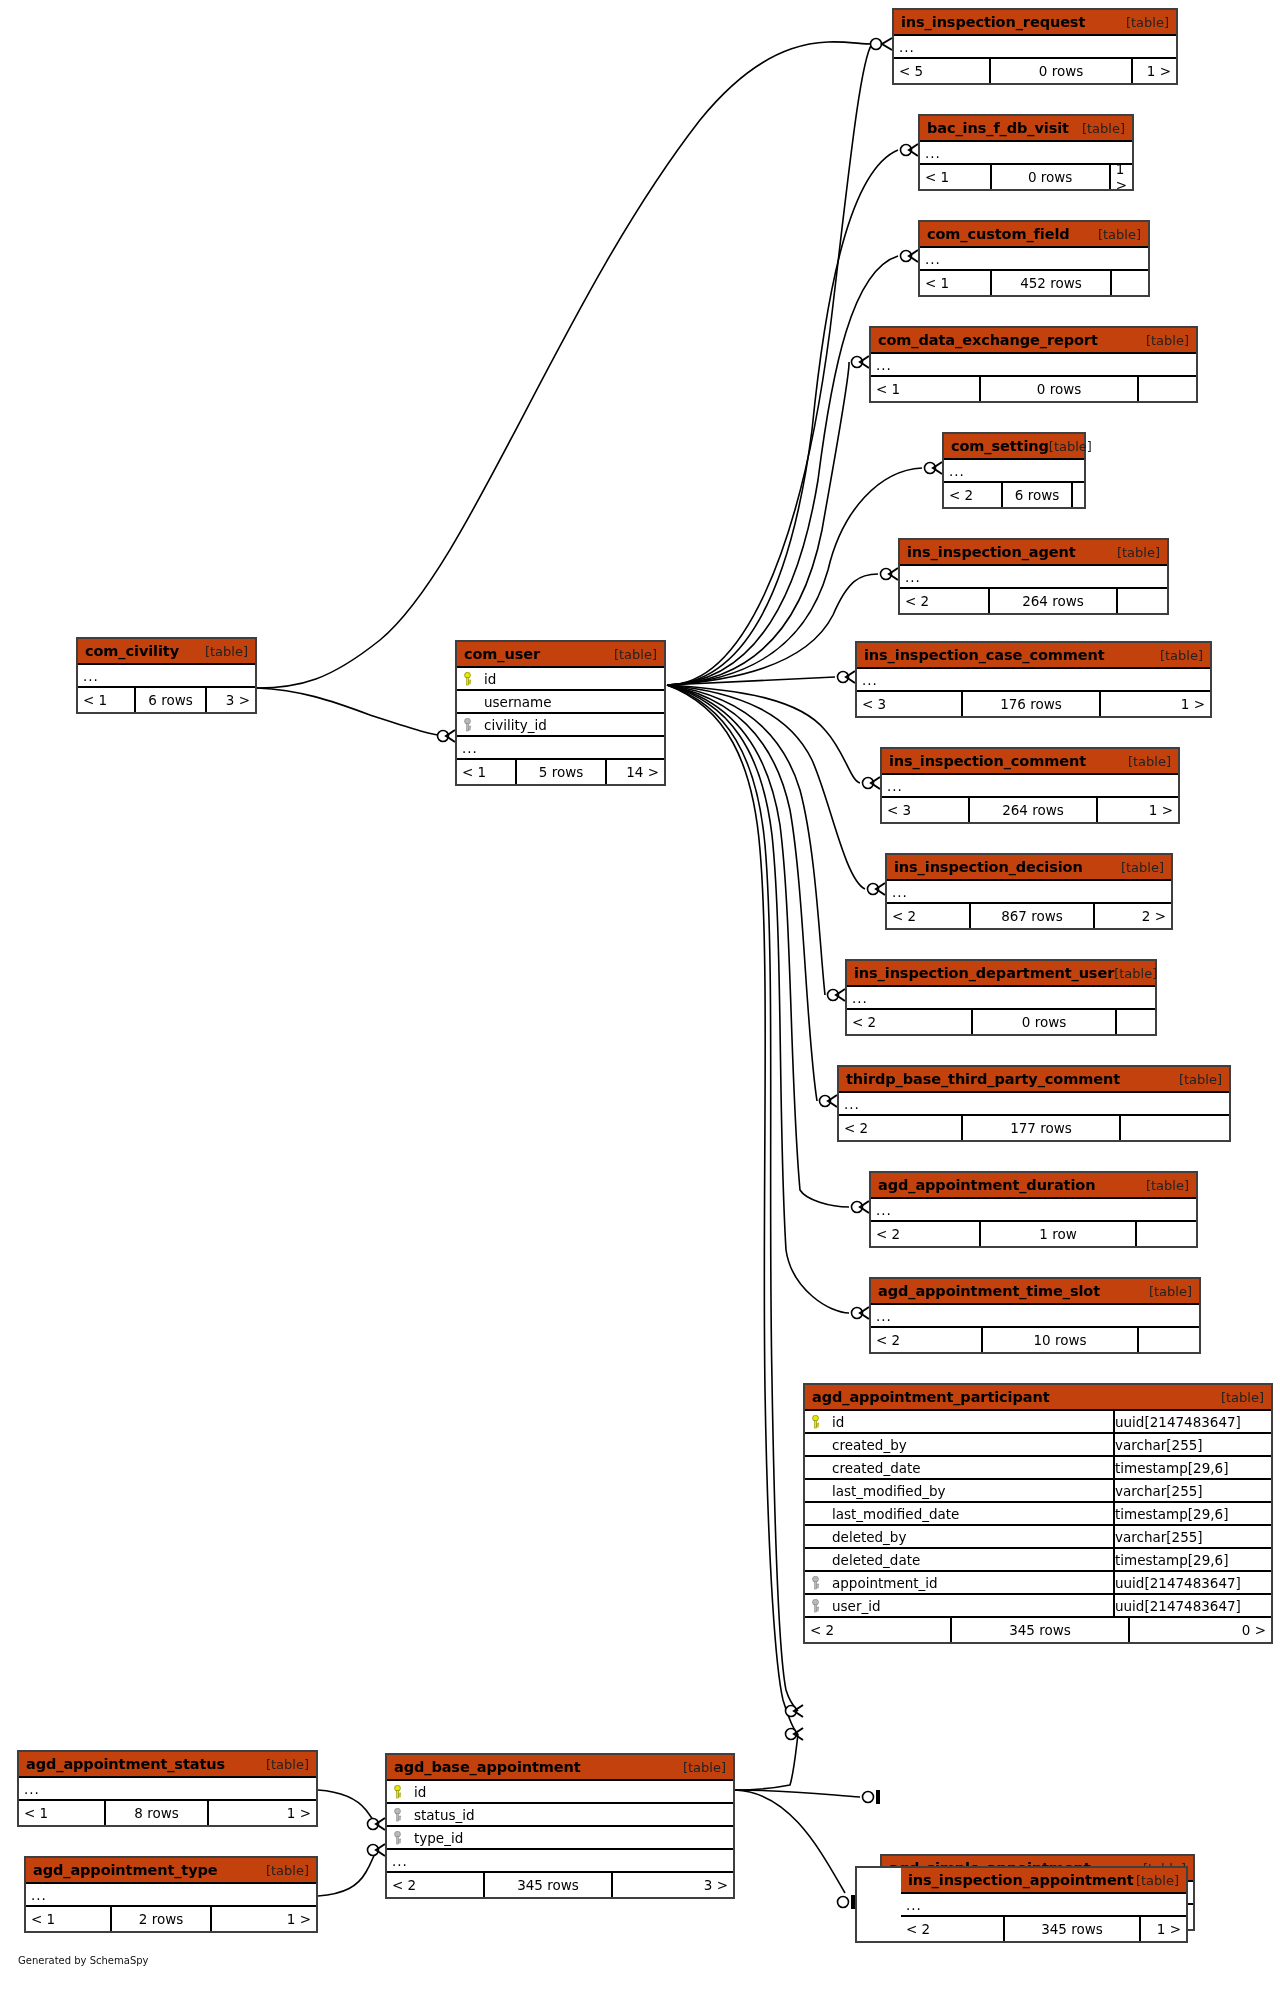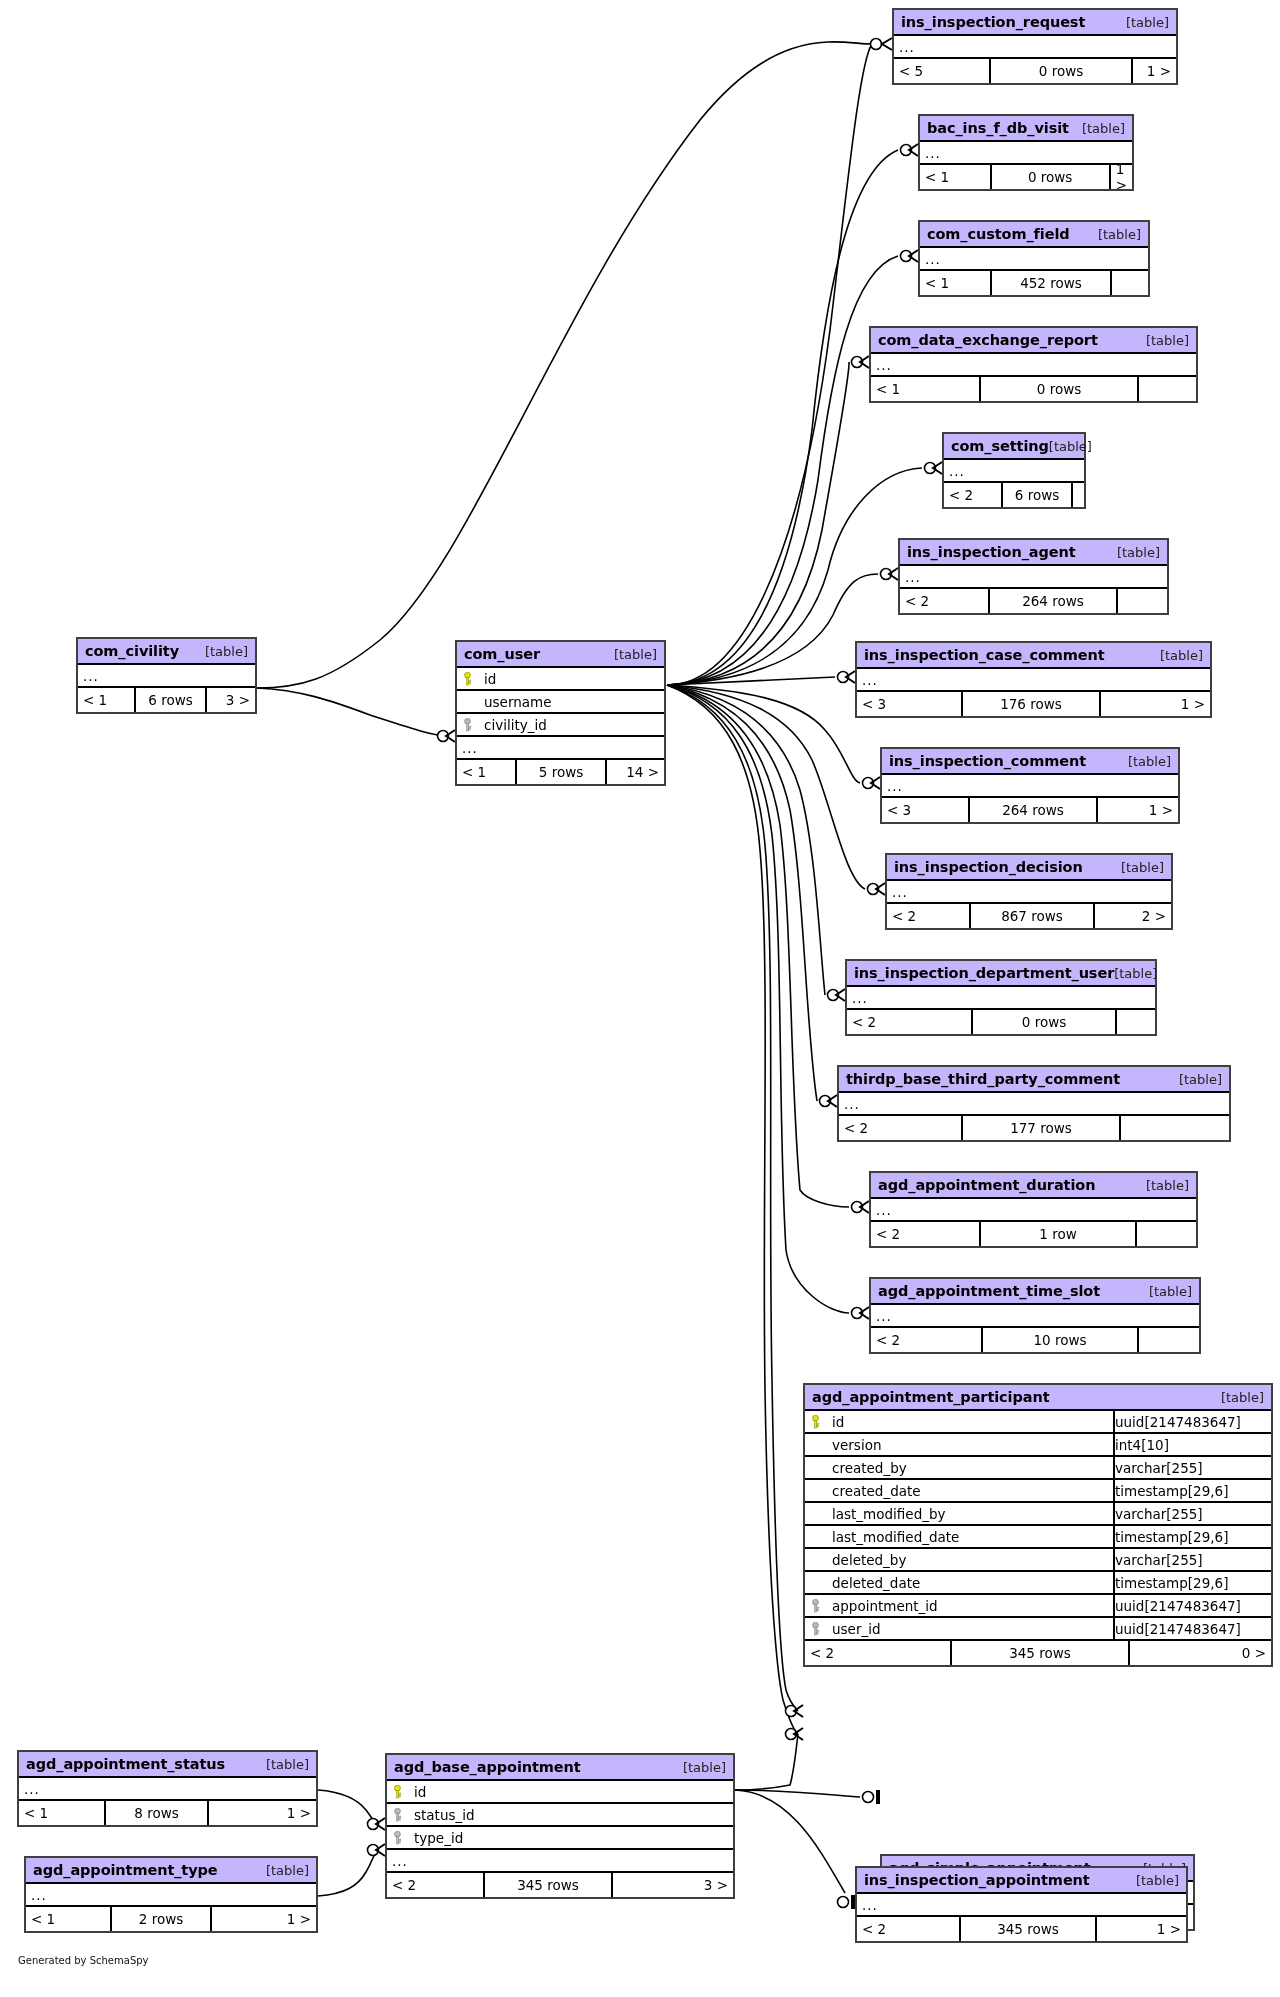--- a/index.html
+++ b/index.html
@@ -12,21 +12,21 @@
 
   .tbl{
     position:absolute;
     border:2px solid #3f3f3f;
     background:#ffffff;
     box-sizing:border-box;
     color:#000;
   }
   .tbl .hdr{
     display:flex;align-items:center;
-    background:#c4b5fd;
+    background:#c2410c;
     border-bottom:2px solid #000;
     height:26px;box-sizing:border-box;
     padding:0 7px;
     white-space:nowrap;
   }
   .tbl .hdr .tname{
     font-weight:bold;font-size:14.5px;letter-spacing:-0.1px;
   }
   .tbl .hdr .ttype{
     margin-left:auto;font-size:13px;color:#222;font-weight:normal;
@@ -341,27 +341,20 @@
               <rect x="5.4" y="8.0" width="2.4" height="1.5" fill="#e8e800" stroke="#8f8f00" stroke-width="0.5"></rect>
               <rect x="5.4" y="10.6" width="2.0" height="1.4" fill="#e8e800" stroke="#8f8f00" stroke-width="0.5"></rect>
             </svg>
             <span>id</span>
           </span>
           <span class="ctype" style="width:158px">uuid[2147483647]</span>
         </div>
         <div class="row hascols">
           <span class="cname">
             <span class="keyicon"></span>
-            <span>version</span>
-          </span>
-          <span class="ctype" style="width:158px">int4[10]</span>
-        </div>
-        <div class="row hascols">
-          <span class="cname">
-            <span class="keyicon"></span>
             <span>created_by</span>
           </span>
           <span class="ctype" style="width:158px">varchar[255]</span>
         </div>
         <div class="row hascols">
           <span class="cname">
             <span class="keyicon"></span>
             <span>created_date</span>
           </span>
           <span class="ctype" style="width:158px">timestamp[29,6]</span>
@@ -498,21 +491,21 @@
           <span class="tname">agd_simple_appointment</span>
           <span class="ttype">[table]</span>
         </div>
         <div class="row ellipsis">...</div>
         <div class="foot">
           <div class="f1" style="width:100px">&lt; 1</div>
           <div class="f2" style="width:122px">0 rows</div>
           <div class="f3" style="flex:1"></div>
         </div>
       </div>
-      <div class="tbl" style="left: 855px; top: 1866px; width: 333px;">
+      <div class="tbl" style="left: 855px; top: 1866px; width: 333px; padding-left: 44px;">
         <div class="hdr">
           <span class="tname">ins_inspection_appointment</span>
           <span class="ttype">[table]</span>
         </div>
         <div class="row ellipsis">...</div>
         <div class="foot">
           <div class="f1" style="width:102px">&lt; 2</div>
           <div class="f2" style="width:138px">345 rows</div>
           <div class="f3" style="flex:1">1 &gt;</div>
         </div>

